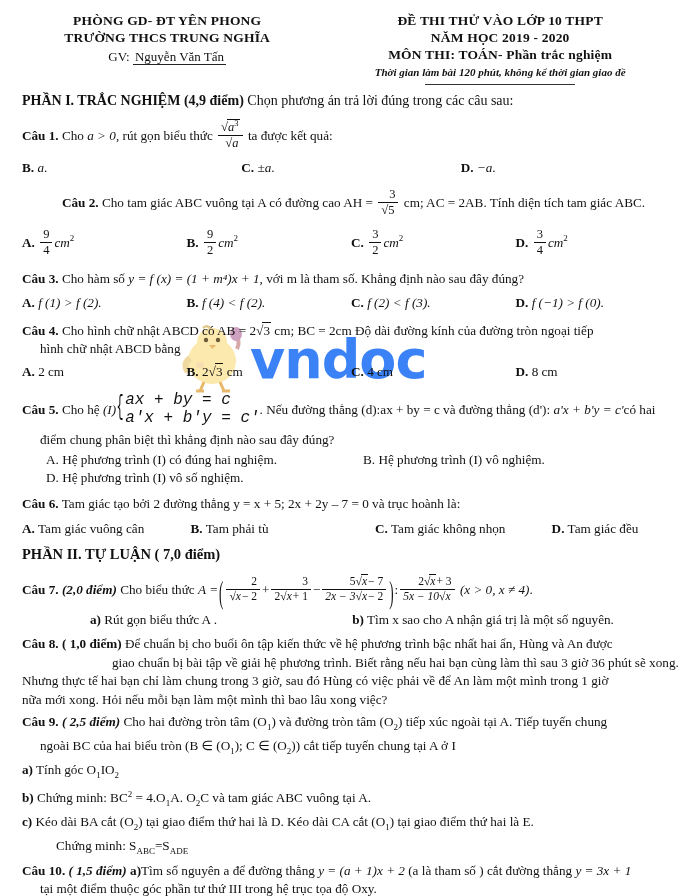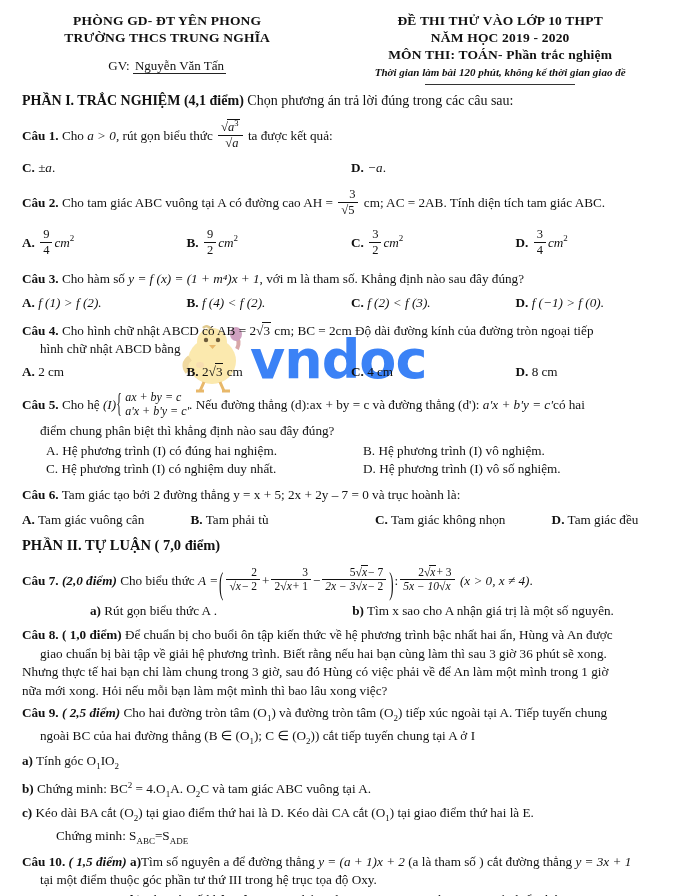--- a/index.html
+++ b/index.html
@@ -54,21 +54,21 @@
     text-align:center;
     font-weight:bold;
     font-size:13.5px;
     line-height:17px;
     letter-spacing:.2px;
   }
   .hdr-left .gv{
     font-weight:normal;
     font-size:13px;
     letter-spacing:0;
-    margin-top:11px;
+    margin-top:2px;
   }
   .gv-name{border-bottom:1px solid #222; padding:0 2px;}
   .hdr-right{
     width:54%;
     text-align:center;
     font-size:13.5px;
     line-height:17px;
   }
   .hdr-right .b{font-weight:bold;letter-spacing:.2px;}
   .hdr-right .time{
@@ -134,24 +134,25 @@
   .sqrt > .body{
     border-top:1px solid #111;
     padding:0 1px 0 1px;
     margin-left:-1px;
   }
   sup{font-size:.68em; vertical-align:super;}
   sub{font-size:.68em; vertical-align:sub;}
   .brace{
     display:inline-block;
     vertical-align:-0.5em;
-    font-size:12px;
+    font-size:16px;
     line-height:1.15;
     position:relative;
     padding-left:9px;
+    font-family:Liberation Mono, monospace;
   }
   .brace:before{
     content:"{";
     position:absolute;
     left:0; top:50%;
     transform:translateY(-50%) scaleY(2.1) scaleX(.9);
     font-size:13px;
   }
   .brace .r{display:block; white-space:nowrap;}
   .paren-big{
@@ -200,40 +201,41 @@
       <div class="hdr-right">
         <div class="b">ĐỀ THI THỬ VÀO LỚP 10 THPT</div>
         <div class="b">NĂM HỌC 2019 - 2020</div>
         <div class="b">MÔN THI: TOÁN- Phần trắc nghiệm</div>
         <div class="time">Thời gian làm bài 120 phút, không kể thời gian giao đề</div>
         <div class="rule"></div>
       </div>
     </div>
 
     <div class="sect">
-      <span>PHẦN I. TRẮC NGHIỆM (4,1 điểm)</span>
+      <span>PHẦN I. TRẮC NGHIỆM (4,9 điểm)</span>
       <span class="norm">Chọn phương án trả lời đúng trong các câu sau:</span>
     </div>
 
     <div class="q" style="padding-top:9px;">
       <span class="lbl">Câu 1.</span>
       <span>Cho</span>
       <span class="mi">a &gt; 0</span><span>, rút gọn biểu thức</span>
       <span class="frac">
         <span class="num"><span class="sqrt"><span class="rad">√</span><span class="body"><span class="mi">a</span><sup>3</sup></span></span></span>
         <span class="den"><span class="sqrt"><span class="rad">√</span><span class="body"><span class="mi">a</span></span></span></span>
       </span>
       <span>ta được kết quả:</span>
     </div>
     <div class="ans" style="padding-top:9px;">
+      <div><span class="opt">B.</span> <span class="mi">a</span><span>.</span></div>
       <div><span class="opt">C.</span> <span class="mi">±a</span><span>.</span></div>
       <div><span class="opt">D.</span> <span class="mi">−a</span><span>.</span></div>
     </div>
 
-    <div class="q" style="padding-top:11px;">
+    <div class="q" style="padding-top:11px;margin-left:40px;">
       <span class="lbl">Câu 2.</span>
       <span>Cho tam giác ABC vuông tại A có đường cao AH =</span>
       <span class="frac">
         <span class="num">3</span>
         <span class="den"><span class="sqrt"><span class="rad">√</span><span class="body">5</span></span></span>
       </span>
       <span>cm; AC = 2AB. Tính diện tích tam giác ABC.</span>
     </div>
     <div class="ans" style="padding-top:9px;">
       <div><span class="opt">A.</span>
@@ -283,21 +285,20 @@
       <span class="mi">a'x + b'y = c'</span><span>có hai</span>
     </div>
     <div class="q" style="padding-top:4px;padding-left:40px;">
       <span>điểm chung phân biệt thì khẳng định nào sau đây đúng?</span>
     </div>
     <div class="ans-2" style="padding-top:4px;">
       <div><span class="opt">A.</span> <span>Hệ phương trình (I) có đúng hai nghiệm.</span></div>
       <div><span class="opt">B.</span> <span>Hệ phương trình (I) vô nghiệm.</span></div>
     </div>
     <div class="ans-2" style="padding-top:2px;">
-      <div><span class="opt">C.</span> <span>Hệ phương trình (I) có nghiệm duy nhất.</span></div>
       <div><span class="opt">D.</span> <span>Hệ phương trình (I) vô số nghiệm.</span></div>
     </div>
 
     <div class="q" style="padding-top:10px;">
       <span class="lbl">Câu 6.</span>
       <span>Tam giác tạo bởi 2 đường thẳng y = x + 5; 2x + 2y – 7 = 0 và trục hoành là:</span>
     </div>
     <div class="ans" style="padding-top:8px;">
       <div style="flex:1.05"><span class="opt">A.</span> <span>Tam giác vuông cân</span></div>
       <div style="flex:1.15"><span class="opt">B.</span> <span>Tam phải tù</span></div>
@@ -331,31 +332,31 @@
     <div class="ans" style="padding-top:9px;padding-left:90px;">
       <div style="flex:1"><span class="opt">a)</span> <span>Rút gọn biểu thức  A .</span></div>
       <div style="flex:1.25"><span class="opt">b)</span> <span>Tìm  x  sao cho  A  nhận giá trị là một số nguyên.</span></div>
     </div>
 
     <div class="q" style="padding-top:8px;">
       <span class="lbl">Câu 8.</span>
       <span class="lbl">( 1,0 điểm)</span>
       <span>Để chuẩn bị cho buổi ôn tập kiến thức về hệ phương trình bậc nhất hai ẩn, Hùng và An được</span>
     </div>
-    <div class="q" style="padding-top:2px;padding-left:40px;"><span>giao chuẩn bị bài tập về giải hệ phương trình. Biết rằng nếu hai bạn cùng làm thì sau 3 giờ 36 phút sẽ xong.</span></div>
+    <div class="q" style="padding-top:2px;padding-left:64px;margin-left:48px;"><span>giao chuẩn bị bài tập về giải hệ phương trình. Biết rằng nếu hai bạn cùng làm thì sau 3 giờ 36 phút sẽ xong.</span></div>
     <div class="q" style="padding-top:2px;padding-left:22px;"><span>Nhưng thực tế hai bạn chỉ làm chung trong 3 giờ, sau đó Hùng có việc phải về để An làm một mình trong 1 giờ</span></div>
     <div class="q" style="padding-top:2px;padding-left:22px;"><span>nữa mới xong. Hỏi nếu mỗi bạn làm một mình thì bao lâu xong việc?</span></div>
 
     <div class="q" style="padding-top:6px;">
       <span class="lbl">Câu 9.</span>
       <span class="lbl" style="font-style:italic">( 2,5 điểm)</span>
       <span>Cho hai đường tròn tâm (O</span><sub>1</sub><span>) và đường tròn tâm (O</span><sub>2</sub><span>) tiếp xúc ngoài tại A. Tiếp tuyến chung</span>
     </div>
     <div class="q" style="padding-top:2px;padding-left:40px;">
-      <span>ngoài BC của hai đường thẳng (B ∈ (O</span><sub>1</sub><span>); C ∈ (O</span><sub>2</sub><span>)) cắt tiếp tuyến chung tại A ở I</span>
+      <span>ngoài BC của hai biểu tròn (B ∈ (O</span><sub>1</sub><span>); C ∈ (O</span><sub>2</sub><span>)) cắt tiếp tuyến chung tại A ở I</span>
     </div>
     <div class="q" style="padding-top:3px;">
       <span class="bold">a)</span> <span>Tính góc O</span><sub>1</sub><span>IO</span><sub>2</sub>
     </div>
     <div class="q" style="padding-top:3px;">
       <span class="bold">b)</span> <span>Chứng minh: BC</span><sup>2</sup><span> = 4.O</span><sub>1</sub><span>A. O</span><sub>2</sub><span>C và tam giác ABC vuông tại A.</span>
     </div>
     <div class="q" style="padding-top:3px;">
       <span class="bold">c)</span> <span>Kéo dài BA cắt (O</span><sub>2</sub><span>) tại giao điểm thứ hai là D. Kéo dài CA cắt (O</span><sub>1</sub><span>) tại giao điểm thứ hai là E.</span>
     </div>

